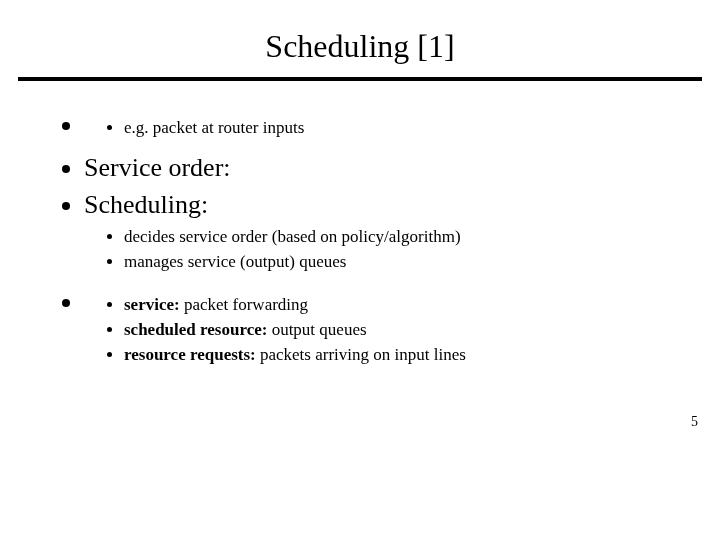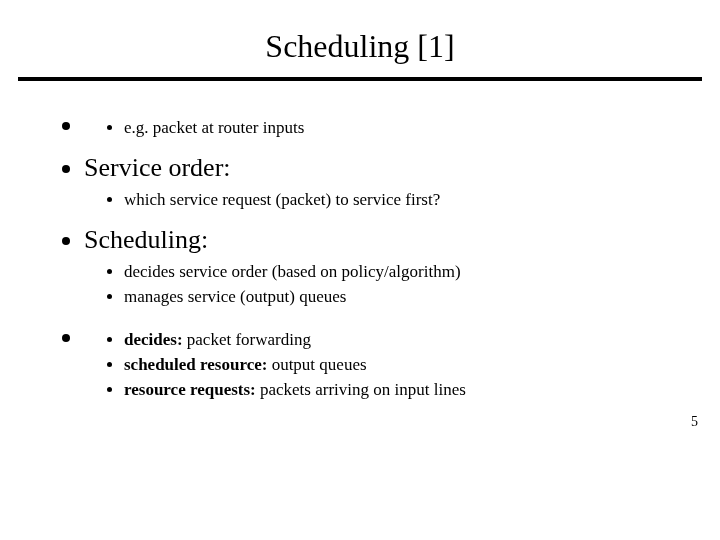--- a/index.html
+++ b/index.html
@@ -71,37 +71,34 @@
     <ul class="top">
 
       <li>
         <ul class="sub">
           <li>e.g. packet at router inputs</li>
         </ul>
       </li>
 
       <li>
         <span>Service order:</span>
-        <ul class="sub">
-          <li>which service request (packet) to service first?</li>
-        </ul>
       </li>
 
       <li>
         <span>Scheduling:</span>
         <ul class="sub">
           <li>decides service order (based on policy/algorithm)</li>
           <li>manages service (output) queues</li>
         </ul>
       </li>
 
       <li>
         <ul class="sub">
           <li>
-            <span class="bold-run">decides:</span><span> packet forwarding</span>
+            <span class="bold-run">service:</span><span> packet forwarding</span>
           </li>
           <li>
             <span class="bold-run">scheduled resource:</span><span> output queues</span>
           </li>
           <li>
             <span class="bold-run">resource requests:</span><span> packets arriving on input lines</span>
           </li>
         </ul>
       </li>
 

